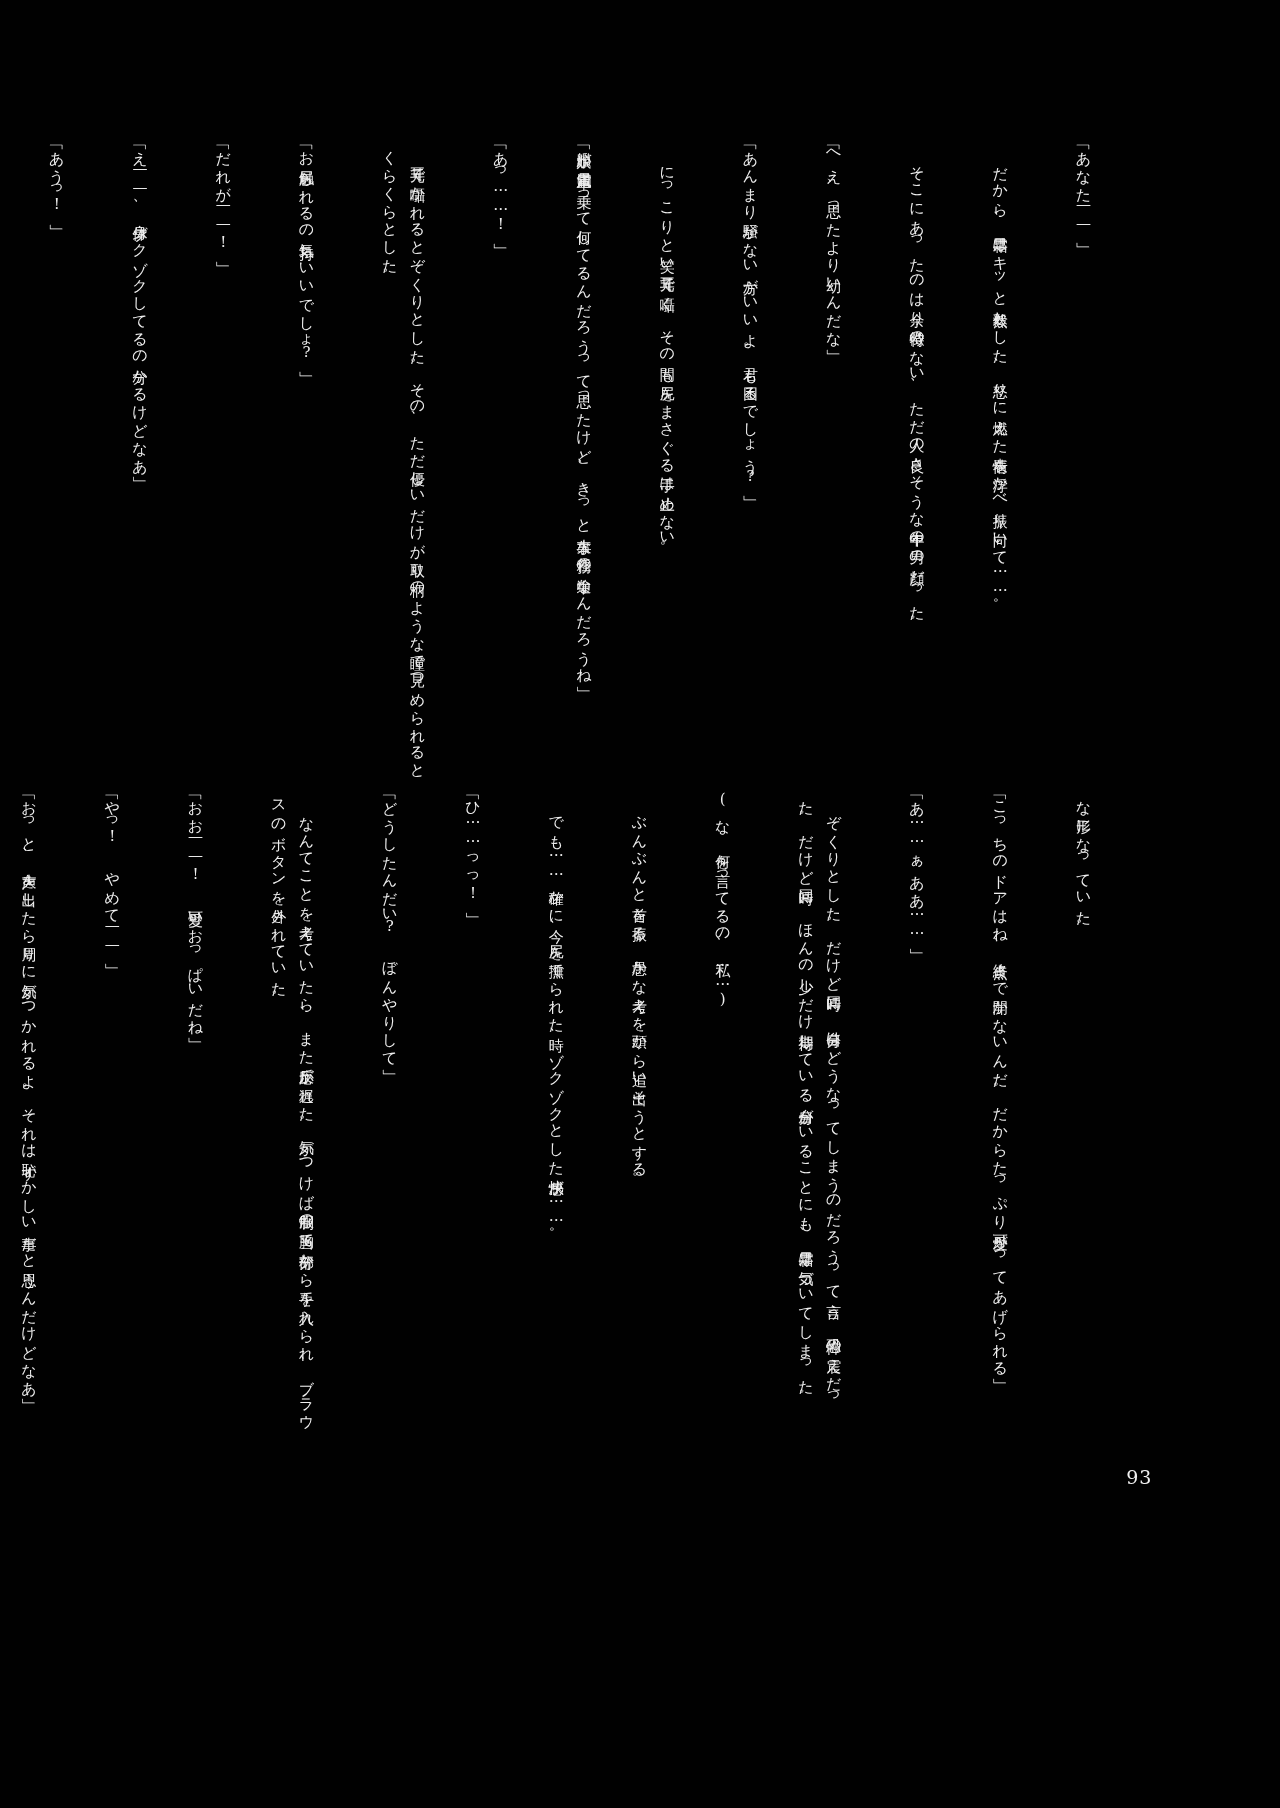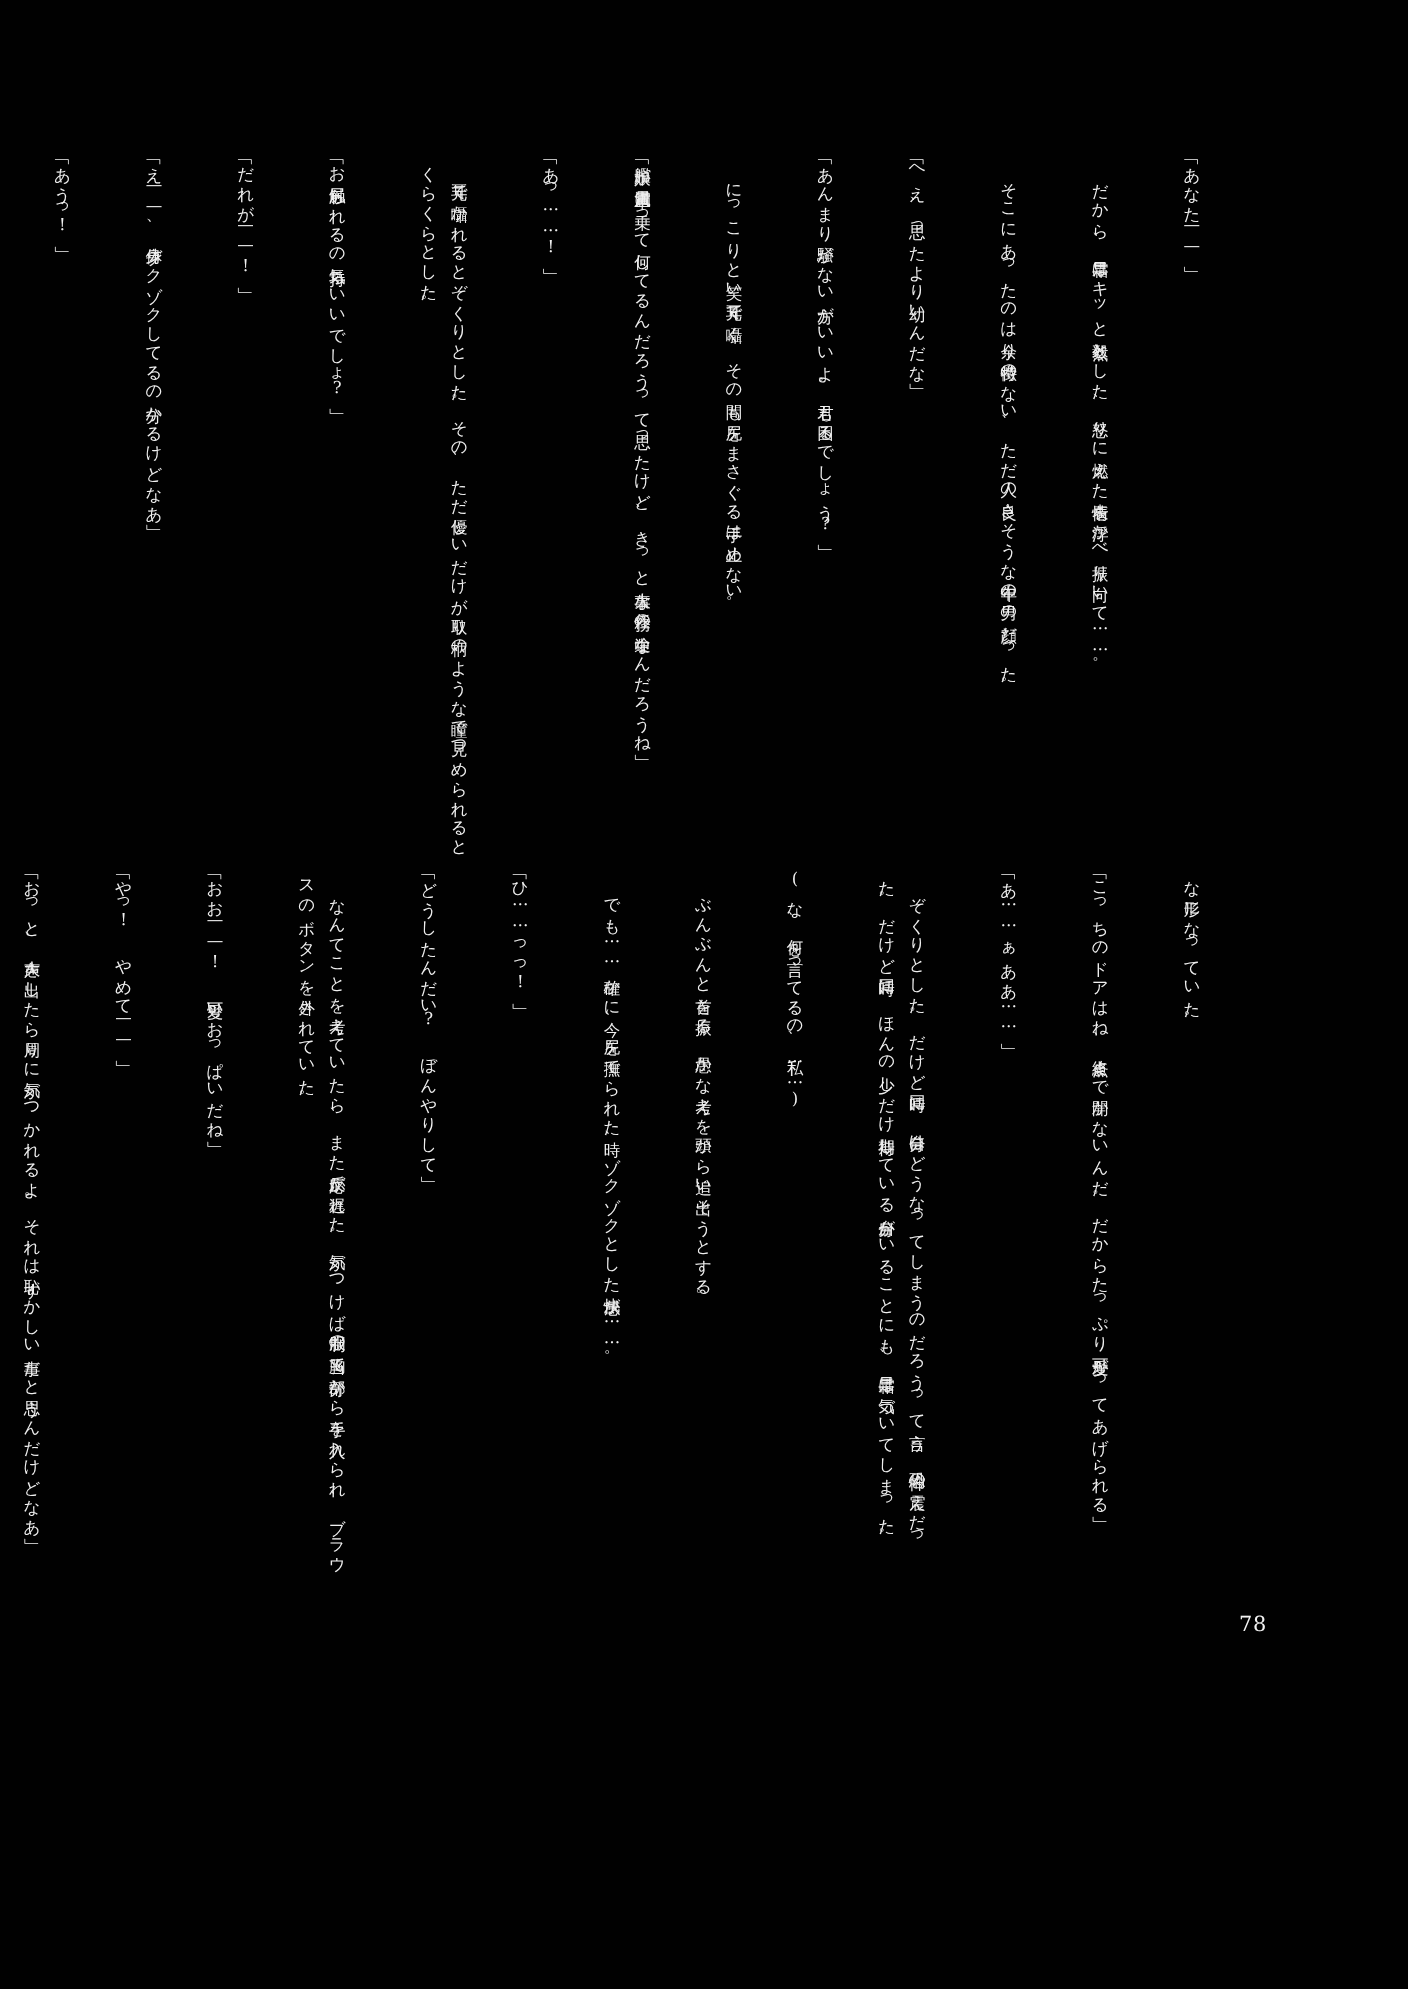--- a/index.html
+++ b/index.html
@@ -102,15 +102,15 @@
     <p class="noindent">「おお——!　可愛いおっぱいだね」</p>
     <p class="noindent">「やっ!　やめて——」</p>
     <p class="noindent">「おっと、大声を出したら周りに気がつかれるよ。それは恥ずかしい事だと思うんだけどなあ」</p>
     
     
     
     
     
   </div>
 
-  <div class="page-number">78</div>
+  <div class="page-number">93</div>
 
 </div>
 
 </body></html>

